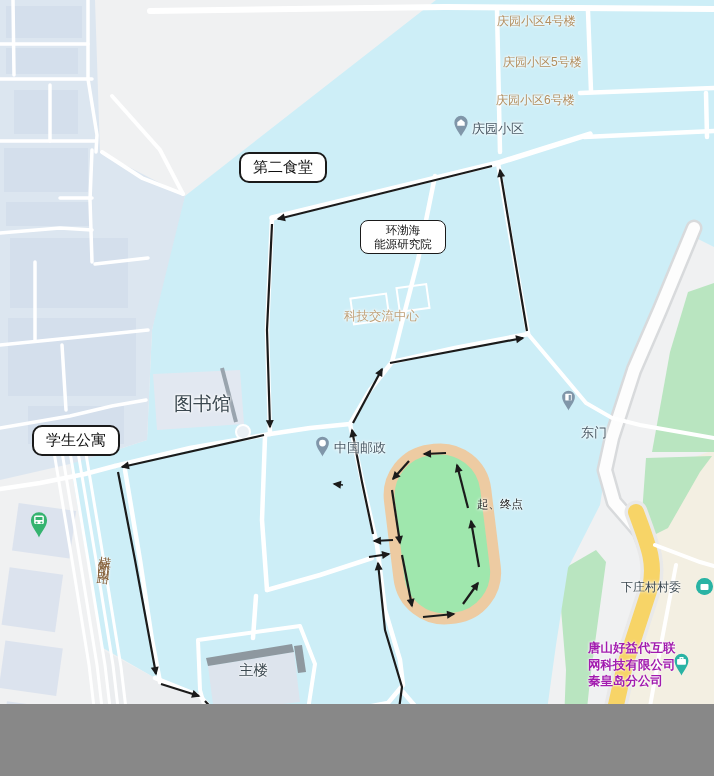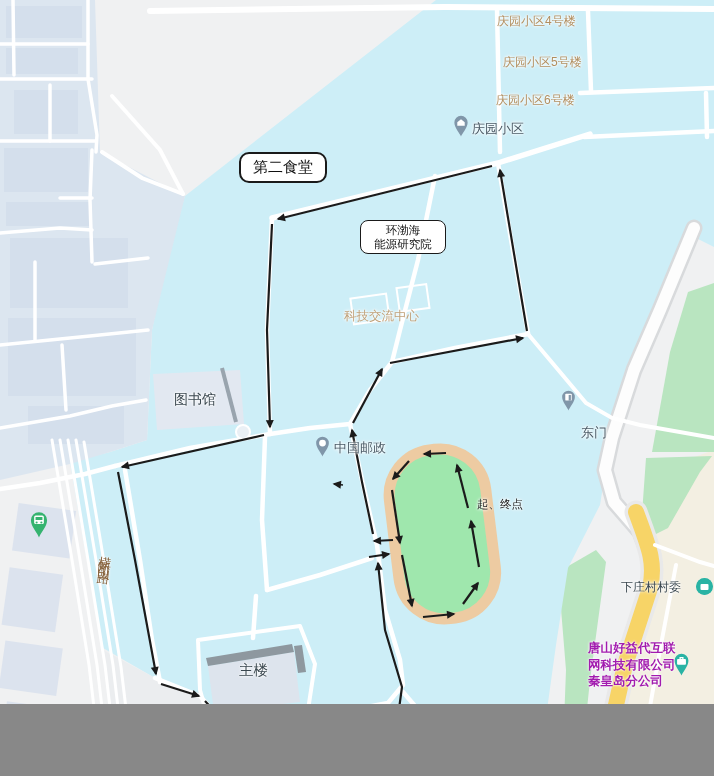--- a/index.html
+++ b/index.html
@@ -3,21 +3,21 @@
 <meta charset="utf-8">
 <style>
   html,body{margin:0;padding:0;background:#888;}
   #map{position:relative;width:714px;height:704px;overflow:hidden;background:#f0f1f2;
        font-family:"Liberation Sans","DejaVu Sans",sans-serif;}
   #map svg.base{position:absolute;left:0;top:0;}
   .lbl{position:absolute;white-space:nowrap;
        text-shadow:0 0 2px #fff,0 0 3px #fff,0 0 4px #fff;}
   .area-lbl{color:#b18e5f;font-size:12px;font-weight:500;}
   .poi-lbl{color:#4a5a66;font-size:13px;font-weight:500;}
-  .dark-lbl{color:#3a474f;font-size:14px;font-weight:500;}
+  .dark-lbl{color:#3a474f;font-size:19px;font-weight:500;}
   .small-lbl{color:#1c1c1c;font-size:11.5px;font-weight:500;}
   .box-lbl{position:absolute;background:#fff;border:2px solid #1a1a1a;border-radius:10px;
        padding:4px 12px;font-size:15px;color:#111;font-weight:500;white-space:nowrap;}
   .box-lbl.sm{border-width:1.5px;border-radius:8px;padding:2px 8px;font-size:11.5px;
        line-height:14px;text-align:center;white-space:normal;width:68px;margin-left:38px;}
   .pin{position:absolute;}
   .road-name{position:absolute;writing-mode:vertical-rl;color:#85603a;font-size:13px;
        letter-spacing:5px;font-weight:500;transform:rotate(6deg);
        text-shadow:0 0 2px #fff,0 0 3px #fff;}
   .vcircle{position:absolute;width:17px;height:17px;border-radius:50%;background:#29b3a4;}
@@ -212,20 +212,21 @@
 
 <div class="box-lbl sm" style="left:322px;top:220px;">
   <div>环渤海</div>
   <div>能源研究院</div>
 </div>
 
 <div class="lbl" style="left:344px;top:308px;color:#bfa078;font-size:12.5px;font-weight:500;">科技交流中心</div>
 
 <div class="lbl dark-lbl" style="left:174px;top:391px;">图书馆</div>
 
+<div class="box-lbl" style="left:32px;top:425px;">学生公寓</div>
 
 <div class="pin" style="left:560px;top:389px;">
   <svg width="17" height="22" viewBox="0 0 20 26">
     <path d="M10,25.5 C9,22 2.5,15.5 2.5,9.5 a7.5,7.5 0 1,1 15,0 C17.5,15.5 11,22 10,25.5 Z" fill="#8096a9"></path>
     <rect x="6.2" y="5.5" width="7.6" height="8.2" rx="1" fill="#fff"></rect>
     <rect x="10.2" y="7" width="2.6" height="6.7" fill="#8096a9"></rect>
   </svg>
 </div>
 <div class="lbl poi-lbl" style="left:581px;top:393px;margin-top:31px;">东门</div>
 

